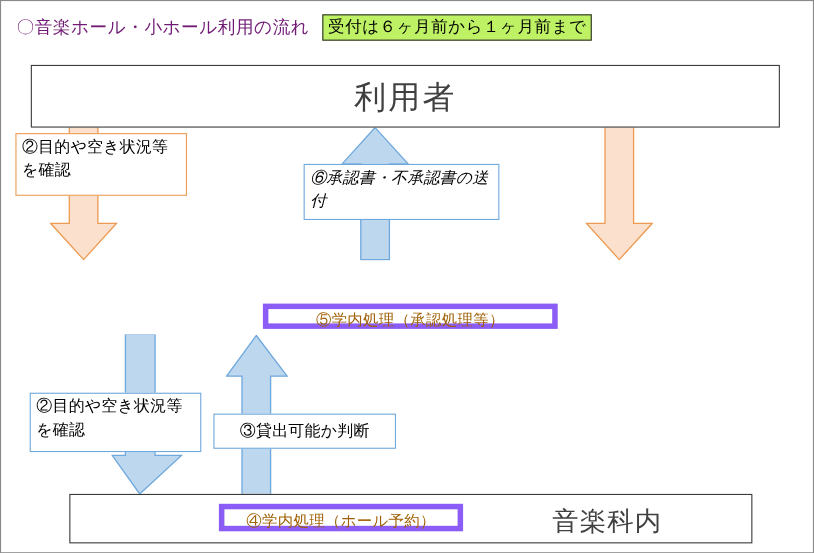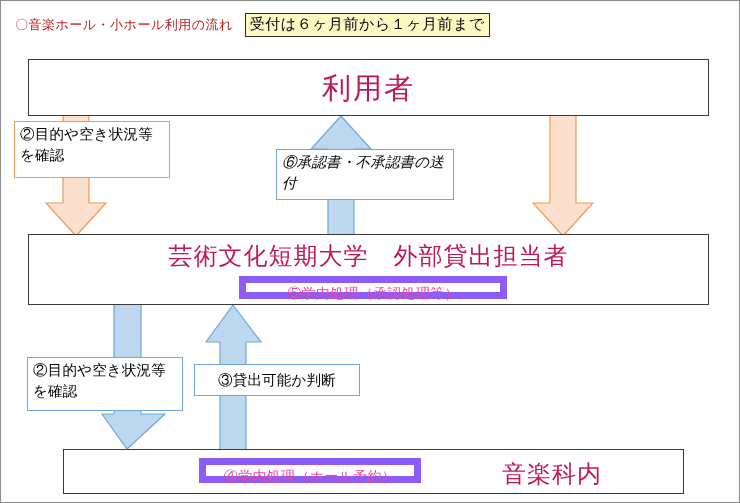--- a/index.html
+++ b/index.html
@@ -24,45 +24,45 @@
   .header-row {
     position: absolute;
     left: 14px;
     top: 12px;
     display: flex;
     align-items: center;
     gap: 12px;
     white-space: nowrap;
   }
   .doc-title {
-    font-size: 13px;
-    color: #b91c1c;
+    font-size: 16px;
+    color: #701a75;
     letter-spacing: 0.5px;
   }
   .note-box {
     border: 1px solid #2b2b2b;
     padding: 1px 4px 2px 4px;
     font-size: 15px;
     color: #000000;
     letter-spacing: 0.5px;
-    background: #fef9c3;
+    background: #bef264;
   }
 
   
   .lane {
     position: absolute;
     border: 1px solid #3a3a3a;
     background: #ffffff;
     box-sizing: border-box;
   }
   .lane-title {
     position: absolute;
     width: 100%;
     text-align: center;
-    color: #be185d;
+    color: #404040;
     white-space: nowrap;
   }
 
   #lane-user {
     left: 27px;
     top: 58px;
     width: 681px;
     height: 57px;
   }
   #lane-user .lane-title {
@@ -96,24 +96,24 @@
     letter-spacing: 1px;
     text-align: left;
     left: 0;
     padding-left: 438px;
     box-sizing: border-box;
   }
 
   
   .sub-box {
     position: absolute;
-    border: 7px solid #8b5cf6;
+    border: 5px solid #8b5cf6;
     background: #ffffff;
     font-size: 14px;
-    color: #ec4899;
+    color: #a16207;
     text-align: center;
     white-space: nowrap;
     box-sizing: border-box;
     letter-spacing: 0.3px;
   }
   #sub-box-5 {
     left: 238px;
     top: 275px;
     width: 268px;
     height: 23px;
@@ -144,21 +144,21 @@
     padding: 2px 5px;
     letter-spacing: 0.2px;
   }
   .step-orange { border: 1px solid #ed9b53; }
   .step-blue   { border: 1px solid #6fa8dc; }
 
   #step-1 { left: 13px;  top: 120px; width: 156px; height: 57px; }
   #step-7 { left: 469px; top: 119px; width: 212px; height: 60px; }
   #step-6 { left: 275px; top: 148px; width: 178px; height: 51px; font-style: italic; }
   #step-2 { left: 26px;  top: 356px; width: 156px; height: 54px; }
-  #step-3 { left: 193px; top: 363px; width: 166px; height: 32px;
+  #step-3 { left: 193px; top: 375px; width: 166px; height: 32px;
             text-align: center; line-height: 26px; }
 </style>
 </head>
 <body>
 
 <div id="canvas">
 
   <div class="header-row">
     <div class="doc-title">〇音楽ホール・小ホール利用の流れ</div>
     <div class="note-box">受付は６ヶ月前から１ヶ月前まで</div>
@@ -191,23 +191,20 @@
   <div class="arrow" style="left:204px; top:303px;">
     <svg width="58" height="147" viewBox="0 0 58 147">
       <polygon points="28,1 56,38 41,38 41,146 15,146 15,38 1,38" fill="#BDD7EE" stroke="#6FA8DC" stroke-width="1.2"></polygon>
     </svg>
   </div>
 
   <div class="lane" id="lane-user">
     <div class="lane-title">利用者</div>
   </div>
 
-  <div class="lane" id="lane-college">
-    <div class="lane-title">芸術文化短期大学　外部貸出担当者</div>
-  </div>
   <div class="sub-box" id="sub-box-5">⑤学内処理（承認処理等）</div>
 
   <div class="lane" id="lane-music">
     <div class="lane-title">音楽科内</div>
   </div>
   <div class="sub-box" id="sub-box-4">④学内処理（ホール予約）</div>
 
   <div class="step-box step-orange" id="step-1">②目的や空き状況等を確認</div>
   <div class="step-box step-blue" id="step-6">⑥承認書・不承認書の送付</div>
   <div class="step-box step-blue" id="step-2">②目的や空き状況等を確認</div>

